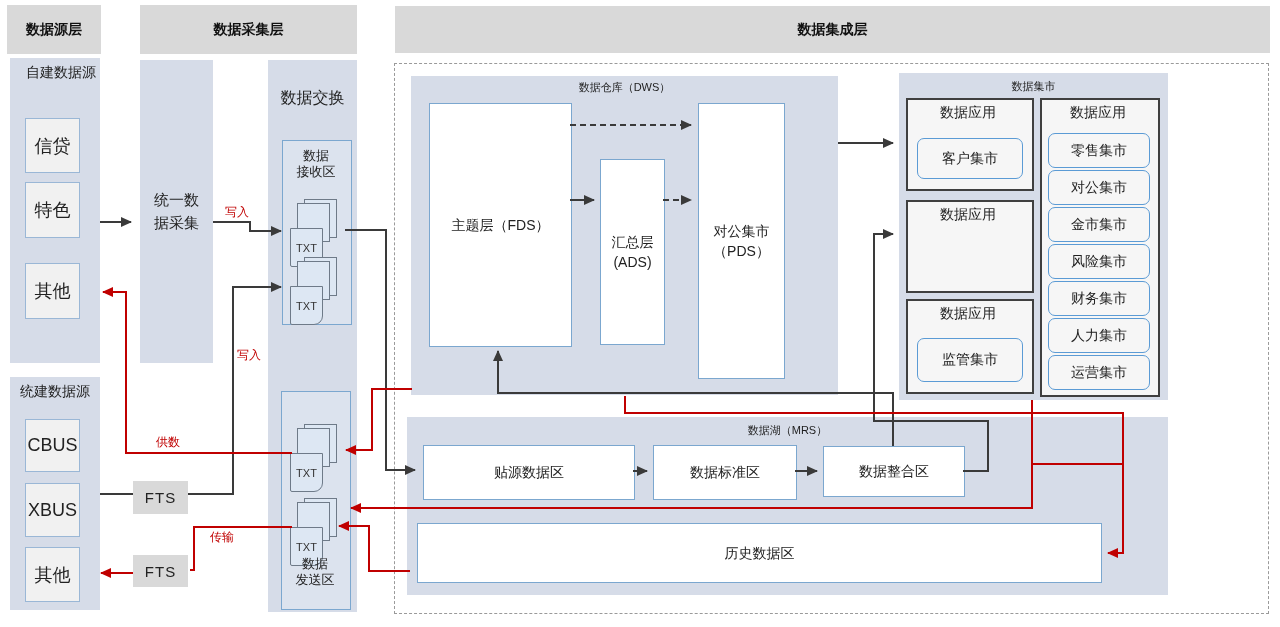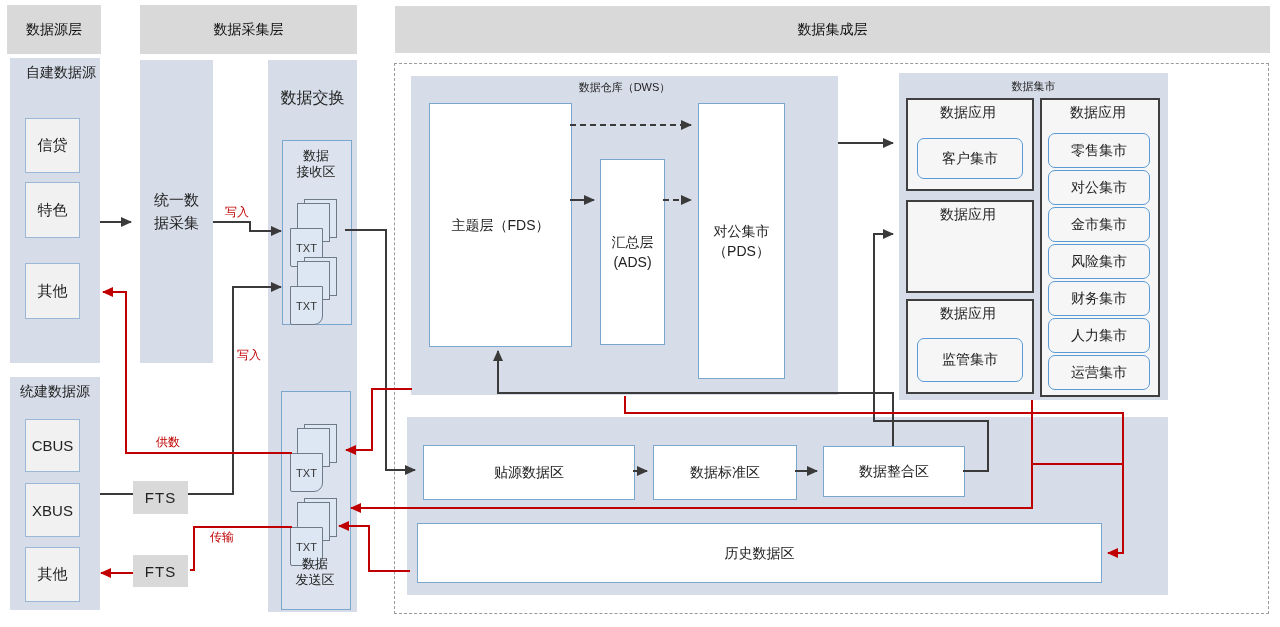--- a/index.html
+++ b/index.html
@@ -1,23 +1,23 @@
 <!DOCTYPE html>
 <html><head>
 <meta charset="utf-8">
 <style>
   html,body{margin:0;padding:0;background:#fff;}
   body{font-family:"Liberation Sans","DejaVu Sans",sans-serif;color:#222;}
   #stage{position:relative;width:1280px;height:627px;background:#fff;overflow:hidden;}
   .hdr{position:absolute;background:#d9d9d9;display:flex;align-items:center;justify-content:center;
-       font-weight:normal;font-size:14px;color:#111;text-align:right;}
+       font-weight:bold;font-size:14px;color:#111;text-align:right;}
   .panel{position:absolute;background:#d6dce8;}
   .plabel{position:absolute;text-align:center;font-size:14px;color:#222;white-space:pre-line;line-height:1.25;}
   .sbox{position:absolute;background:#f1f1f1;border:1px solid #9ab7d6;display:flex;align-items:center;
-        justify-content:center;font-size:15px;color:#222;}
+        justify-content:center;font-size:18px;color:#222;}
   .wbox{position:absolute;background:#fff;border:1px solid #7ba7cf;display:flex;align-items:center;
         justify-content:center;font-size:14px;color:#222;text-align:center;white-space:pre-line;line-height:1.45;}
   .zbox{position:absolute;background:#dce3ee;border:1px solid #7ba7cf;}
   .appbox{position:absolute;background:#f6f6f6;border:2px solid #3f3f3f;}
   .rbox{position:absolute;background:#f6f6f6;border:1.5px solid #5b9bd5;border-radius:7px;display:flex;
         align-items:center;justify-content:center;font-size:14px;color:#222;}
   .fts{position:absolute;background:#d9d9d9;display:flex;align-items:center;justify-content:center;
        font-size:15px;color:#222;letter-spacing:1px;}
   .dashed{position:absolute;border:1px dashed #9a9a9a;}
   .title{position:absolute;text-align:center;font-size:11px;color:#1d1d1d;}
@@ -92,20 +92,21 @@
 
   <div class="panel" style="left:411px;top:76px;width:427px;height:319px"></div>
   <div class="title" style="left:411px;top:80px;width:427px">数据仓库（DWS）</div>
   <div class="wbox" style="left:429px;top:103px;width:141px;height:242px">主题层（FDS）</div>
   <div class="wbox" style="left:600px;top:159px;width:63px;height:184px">汇总层
 (ADS)</div>
   <div class="wbox" style="left:698px;top:103px;width:85px;height:274px">对公集市
 （PDS）</div>
 
   <div class="panel" style="left:407px;top:417px;width:761px;height:178px"></div>
+  <div class="title" style="left:407px;top:423px;width:761px">数据湖（MRS）</div>
   <div class="wbox" style="left:423px;top:445px;width:210px;height:53px">贴源数据区</div>
   <div class="wbox" style="left:653px;top:445px;width:142px;height:53px">数据标准区</div>
   <div class="wbox" style="left:823px;top:446px;width:140px;height:49px">数据整合区</div>
   <div class="wbox" style="left:417px;top:523px;width:683px;height:58px">历史数据区</div>
 
   <div class="panel" style="left:899px;top:73px;width:269px;height:327px"></div>
   <div class="title" style="left:899px;top:79px;width:269px">数据集市</div>
 
   <div class="appbox" style="left:906px;top:98px;width:124px;height:89px"></div>
   <div class="plabel" style="left:906px;top:104px;width:124px">数据应用</div>

